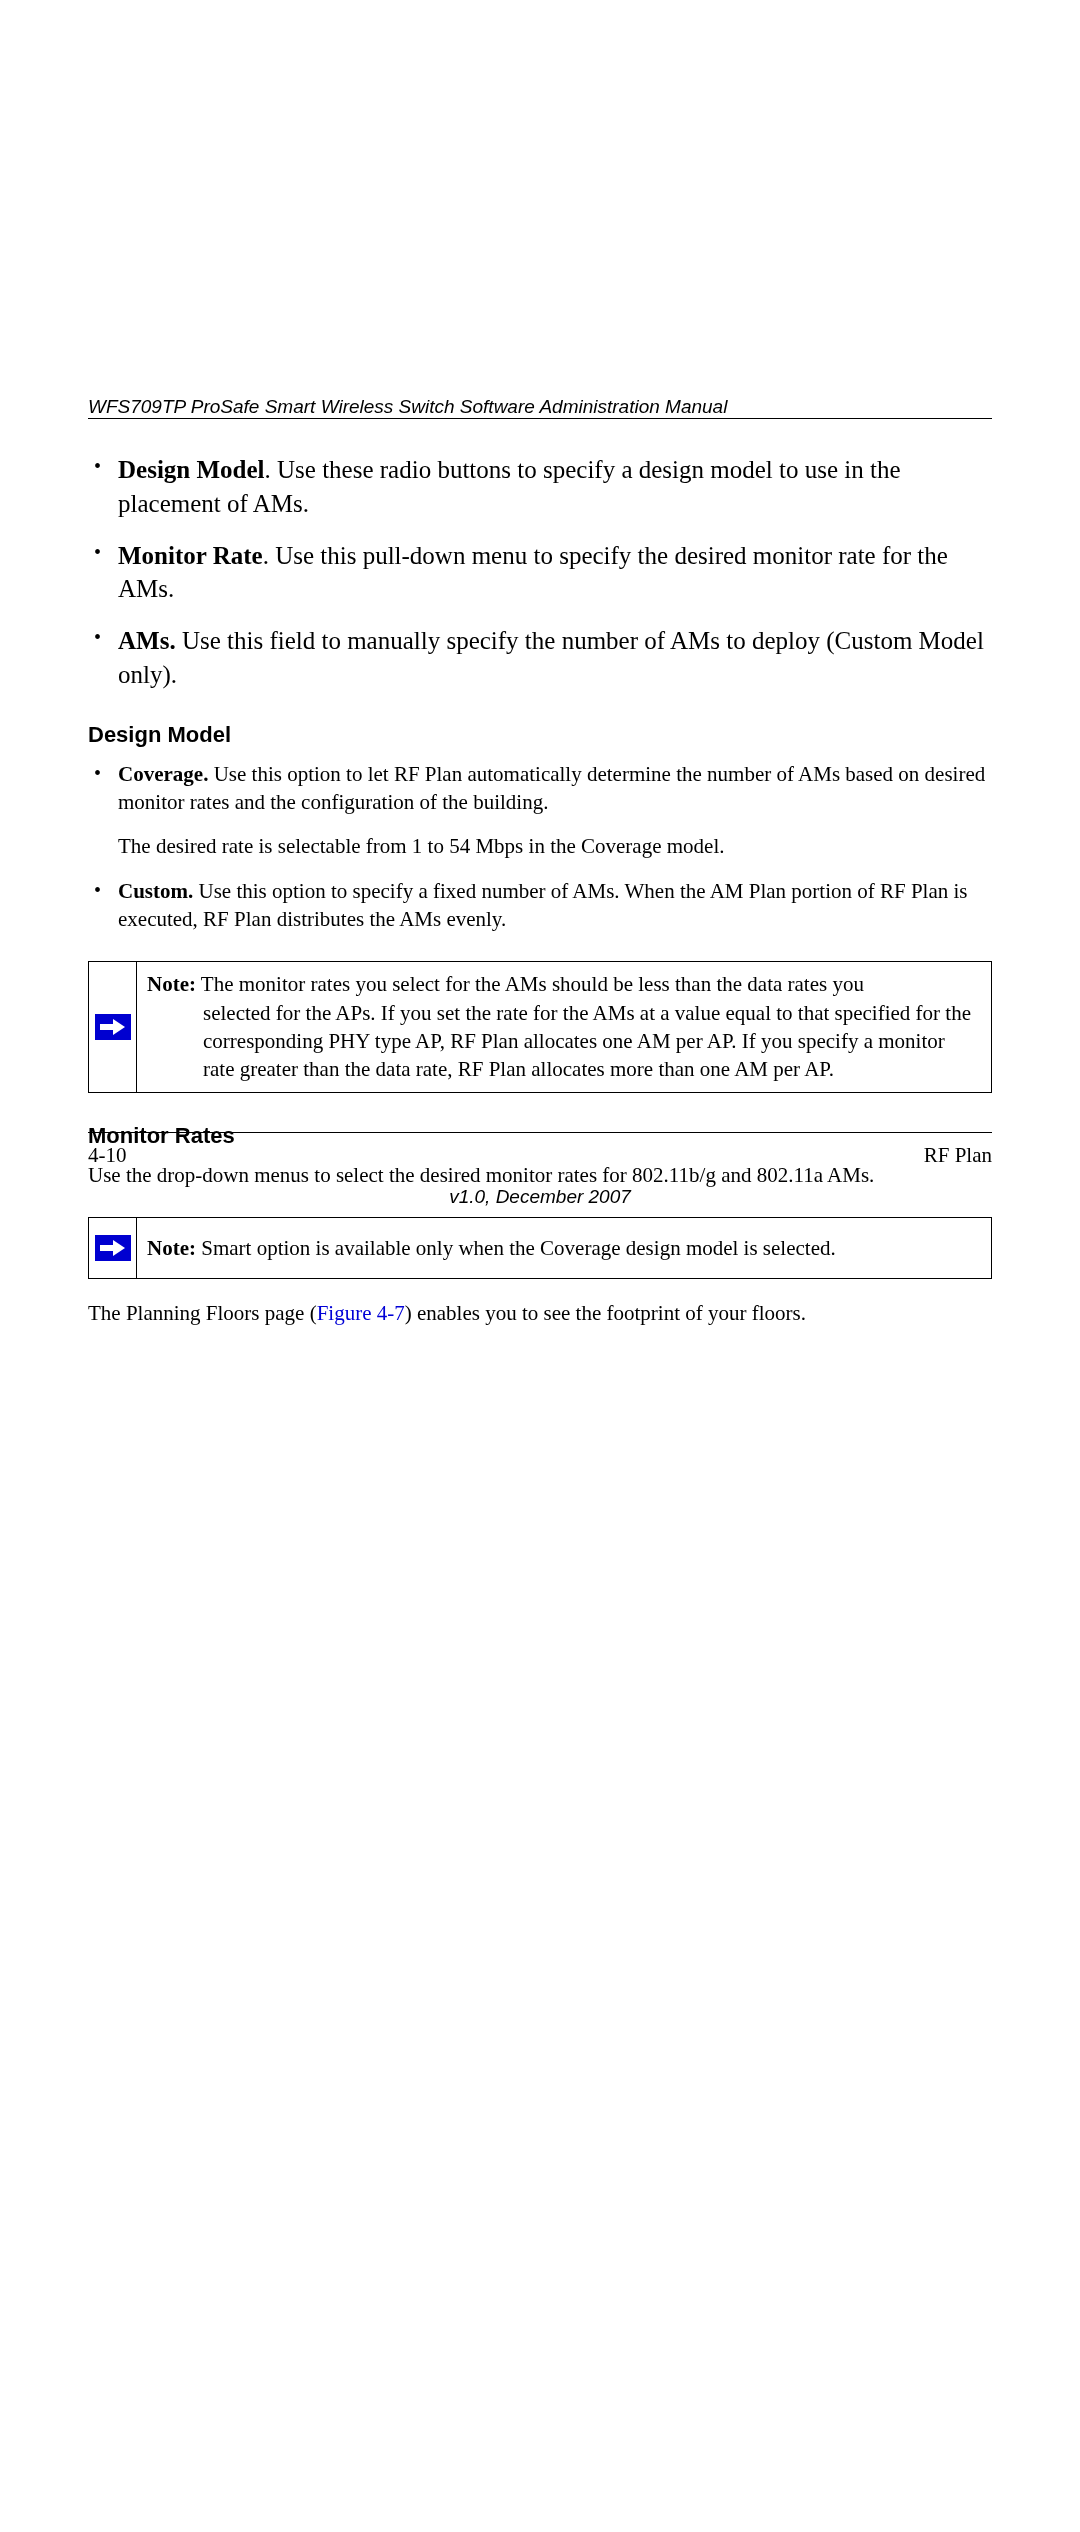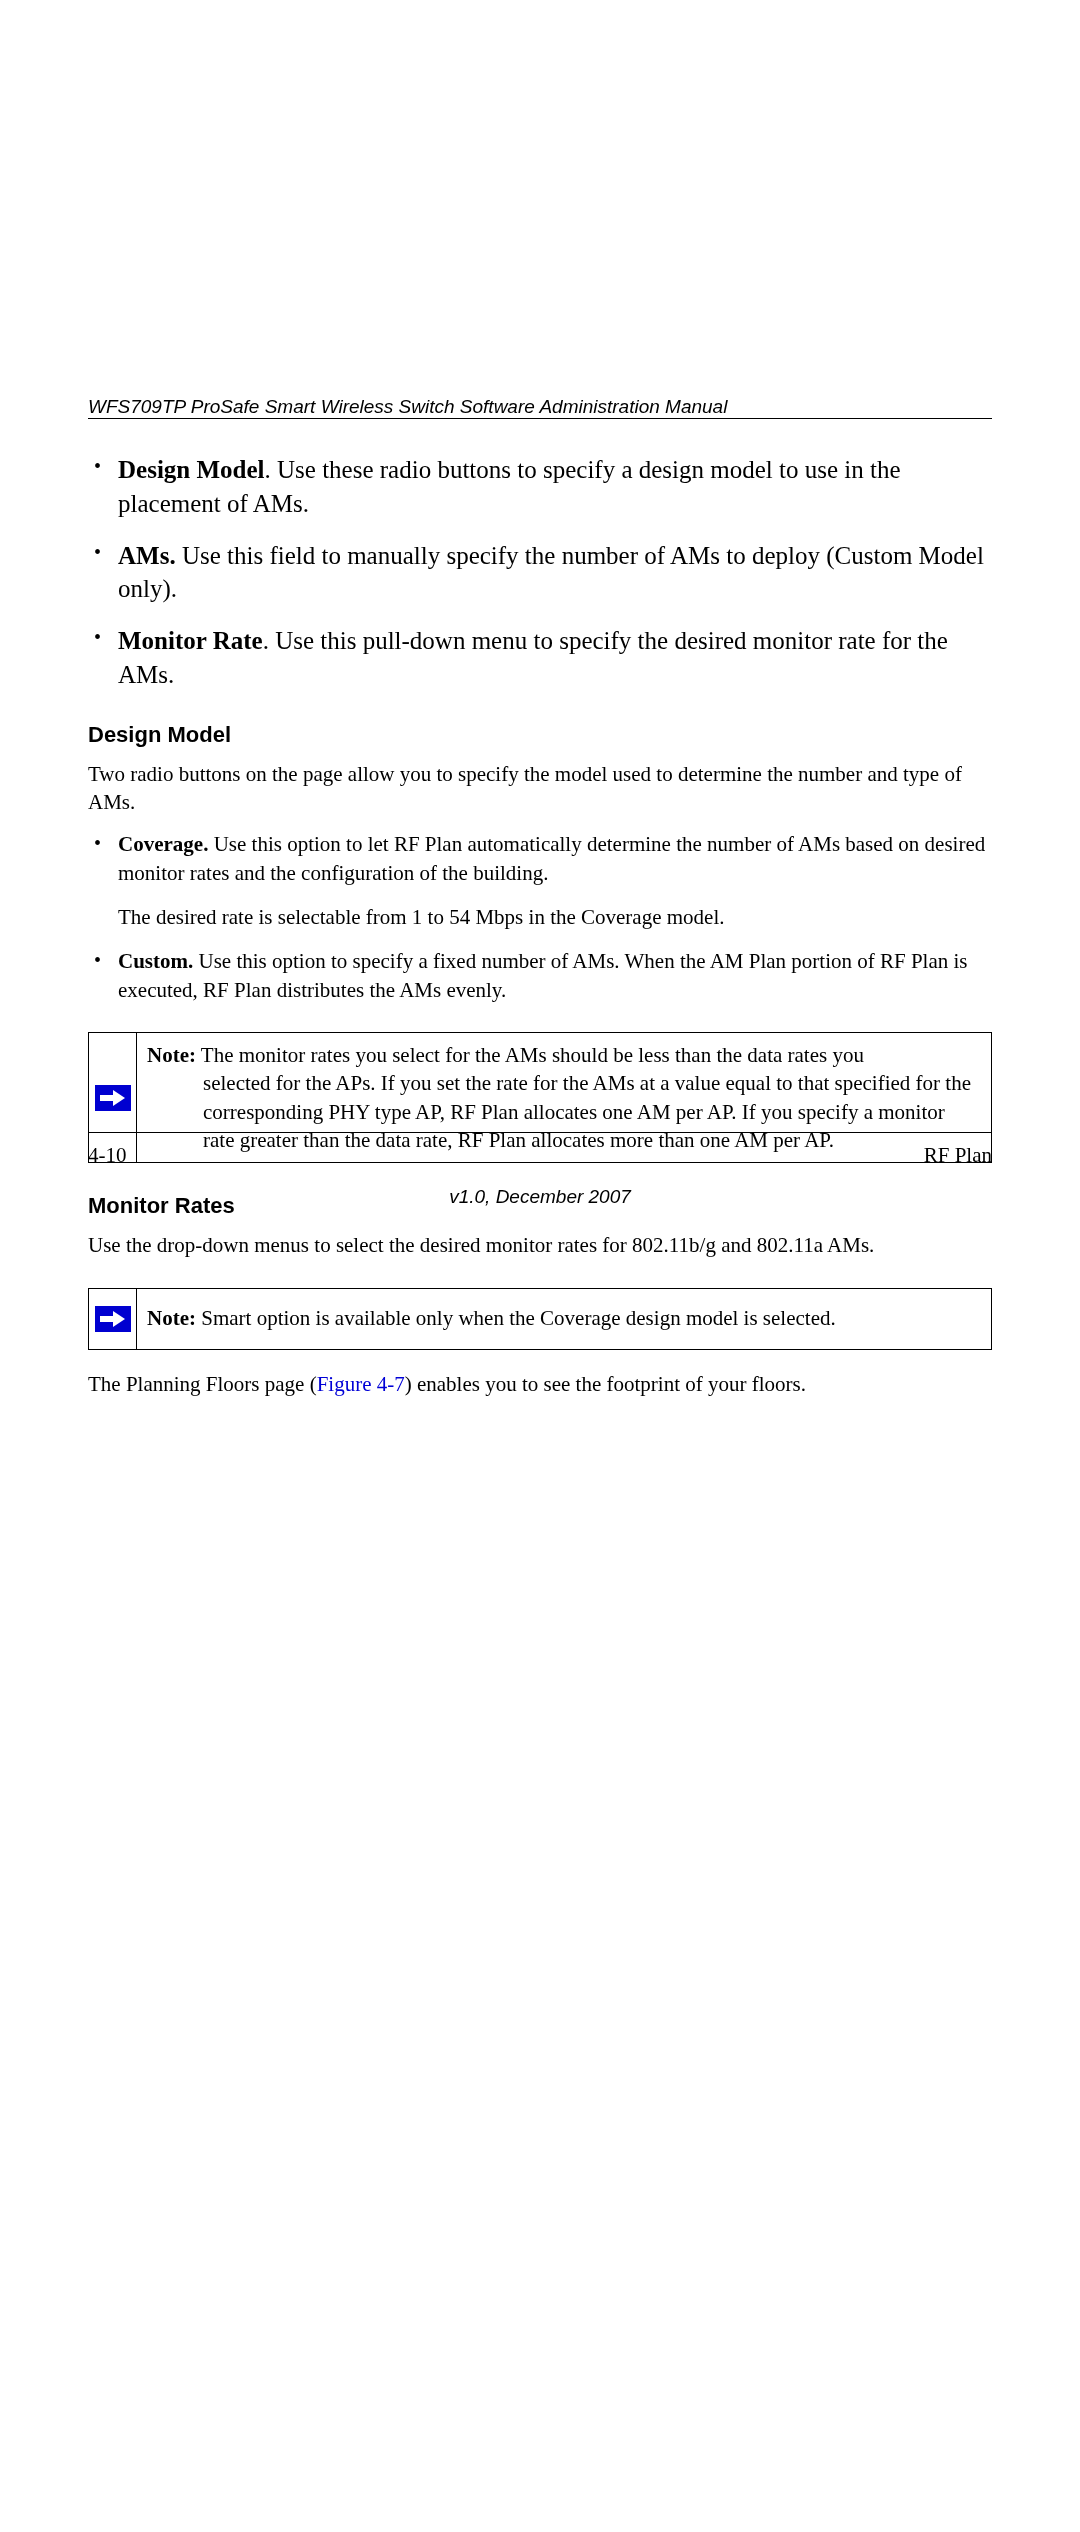--- a/index.html
+++ b/index.html
@@ -173,29 +173,28 @@
 
 <div class="page">
 
   <div class="running-header">WFS709TP ProSafe Smart Wireless Switch Software Administration Manual</div>
 
   <ul class="top-bullets">
     <li>
       <span class="bold">Design Model</span><span>. </span><span>Use these radio buttons to specify a design model to use in the placement of AMs.</span>
     </li>
     <li>
+      <span class="bold">Monitor Rate</span><span>. </span><span>Use this pull-down menu to specify the desired monitor rate for the AMs.</span>
+    </li>
+    <li>
       <span class="bold">AMs.</span><span> </span><span>Use this field to manually specify the number of AMs to deploy (Custom Model only).</span>
     </li>
-    <li>
-      <span class="bold">Monitor Rate</span><span>. </span><span>Use this pull-down menu to specify the desired monitor rate for the AMs.</span>
-    </li>
   </ul>
 
   <div class="h3">Design Model</div>
-  <p class="body-p">Two radio buttons on the page allow you to specify the model used to determine the number and type of AMs.</p>
 
   <ul class="sub-bullets">
     <li>
       <span class="bold">Coverage.</span><span> Use this option to let RF Plan automatically determine the number of AMs based on desired monitor rates and the configuration of the building.</span>
     </li>
   </ul>
   <p class="sub-indent">The desired rate is selectable from 1 to 54 Mbps in the Coverage model.</p>
   <ul class="sub-bullets">
     <li>
       <span class="bold">Custom.</span><span> Use this option to specify a fixed number of AMs. When the AM Plan portion of RF Plan is executed, RF Plan distributes the AMs evenly.</span>

